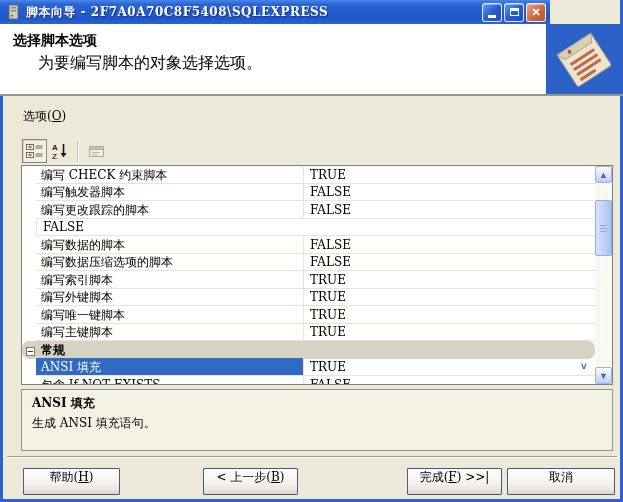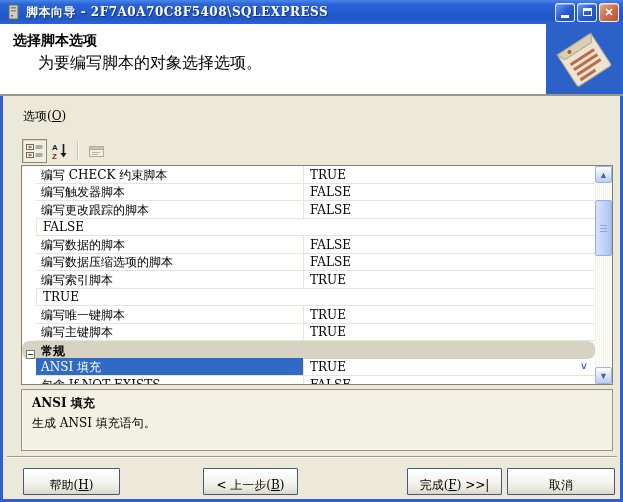--- a/index.html
+++ b/index.html
@@ -3,21 +3,21 @@
 <meta charset="utf-8">
 <style>
   * { margin:0; padding:0; box-sizing:border-box; }
   html,body { width:623px; height:502px; background:#ece9d8; overflow:hidden; }
   body { font-family:"DejaVu Serif","Liberation Serif",serif; font-size:12px; color:#000; }
 
   .window { position:relative; width:623px; height:502px; background:#ece9d8;
             border-left:3px solid #2f5fd1; border-right:3px solid #2f5fd1; border-bottom:3px solid #2f5fd1; }
 
   
-  .titlebar { position:absolute; left:-3px; top:0; width:623px; height:24px;
+  .titlebar { position:absolute; left:-3px; top:0; width:550px; height:24px;
               background:linear-gradient(180deg,#4a86e8 0%,#2a64d8 18%,#2056c6 75%,#2b63d8 100%);
               display:flex; align-items:center; padding:0 4px; }
   .app-icon { width:16px; height:16px; margin:0 4px 0 2px; flex:none; }
   .titletext { color:#fff; font-weight:bold; font-size:12px; letter-spacing:.5px;
                text-shadow:1px 1px 1px #12347e; white-space:nowrap; overflow:hidden; flex:1; }
   .winbtns { display:flex; gap:2px; margin-left:4px; }
   .winbtn { width:20px; height:19px; border:1px solid rgba(255,255,255,.85); border-radius:3px;
             display:flex; align-items:center; justify-content:center; cursor:default;
             background:linear-gradient(135deg,#689cf6 0%,#2a5cd0 50%,#1c4ec0 100%);
             box-shadow:inset 0 1px 0 rgba(255,255,255,.4); color:#fff; font-size:10px; padding:0; }
@@ -43,21 +43,21 @@
           background:transparent; border:1px solid transparent; padding:0; cursor:default; }
   .tbtn.pressed { border:1px solid #8a8876; background:#f1efe2;
                   box-shadow:inset 1px 1px 0 #d8d5c4; }
   .tbtn.disabled { opacity:.9; }
   .tsep { width:2px; height:20px; margin:0 5px; border-left:1px solid #c6c3b2; border-right:1px solid #fdfcf5; }
 
   
   .grid { position:absolute; left:18px; top:165px; width:592px; height:220px;
           background:#fff; border:1px solid #828177; overflow:hidden; }
   .grid-rows { position:absolute; left:0; top:0; right:17px; bottom:0; overflow:hidden; }
-  .grow { position:relative; height:17.5px; display:flex; align-items:flex-end; background:#fff; }
+  .grow { position:relative; height:17.5px; display:flex; align-items:center; background:#fff; }
   .gmargin { width:14px; flex:none; background:#ecead9; border-right:1px solid #e2dfce; }
   .glabel { width:267px; flex:none; padding:1px 0 0 5px; font-size:12px; line-height:16px;
             border-bottom:1px solid #e7e5d6; white-space:nowrap; overflow:hidden; }
   .gvalue { flex:1; padding:1px 0 0 6px; font-size:12px; line-height:16px;
             border-left:1px solid #e7e5d6; border-bottom:1px solid #e7e5d6;
             white-space:nowrap; overflow:hidden; position:relative; }
   .grow.cat { background:#d7d3c2;border-radius:7px; }
   .grow.cat .gcatlabel { font-weight:bold; padding:1px 0 0 6px; line-height:16px; }
   .expbox { width:9px; height:9px; flex:none; margin:4px 0 0 4px; background:#fff;
             border:1px solid #7a7a6e; position:relative; }
@@ -87,21 +87,21 @@
           background:#f3f1e4; border:1px solid #97958a; padding:5px 10px; }
   .desc-title { font-weight:bold; font-size:12px; margin-bottom:3px; }
   .desc-text  { font-size:12px; }
 
   
   .etched { position:absolute; left:4px; top:456px; width:610px; height:2px;
             border-top:1px solid #9e9b8c; border-bottom:1px solid #fefdf6; }
   .xbtn { position:absolute; top:468px; height:27px; border:1px solid #45587e; border-radius:1px;
           background:linear-gradient(180deg,#fefefd 0%,#f4f3ed 55%,#eae8dc 80%,#d9d5c8 100%);
           font-family:"DejaVu Serif","Liberation Serif",serif; font-size:12px; color:#000;
-          display:flex; align-items:flex-end; justify-content:center; cursor:default;
+          display:flex; align-items:flex-start; justify-content:center; cursor:default;
           box-shadow:inset 0 1px 0 #fff; }
   .xbtn.focusdef { border-color:#2a4a84;
           box-shadow:inset 0 0 0 1px #8fb0e8, inset 0 -2px 0 #9ab4e4; }
   .b-help { left:20px; width:97px; } .b-back { left:200px; width:95px; }
   .b-next { left:301px; width:97px;margin-top:35px; } .b-finish { left:404px; width:95px; }
   .b-cancel { left:504px; width:108px; }
 </style>
 </head>
 <body>
 
@@ -208,20 +208,21 @@
           <span class="glabel">编写数据压缩选项的脚本</span>
           <span class="gvalue">FALSE</span>
         </div>
         <div class="grow">
           <span class="gmargin"></span>
           <span class="glabel">编写索引脚本</span>
           <span class="gvalue">TRUE</span>
         </div>
         <div class="grow">
           <span class="gmargin"></span>
+          <span class="glabel">编写外键脚本</span>
           <span class="gvalue">TRUE</span>
         </div>
         <div class="grow">
           <span class="gmargin"></span>
           <span class="glabel">编写唯一键脚本</span>
           <span class="gvalue">TRUE</span>
         </div>
         <div class="grow">
           <span class="gmargin"></span>
           <span class="glabel">编写主键脚本</span>

